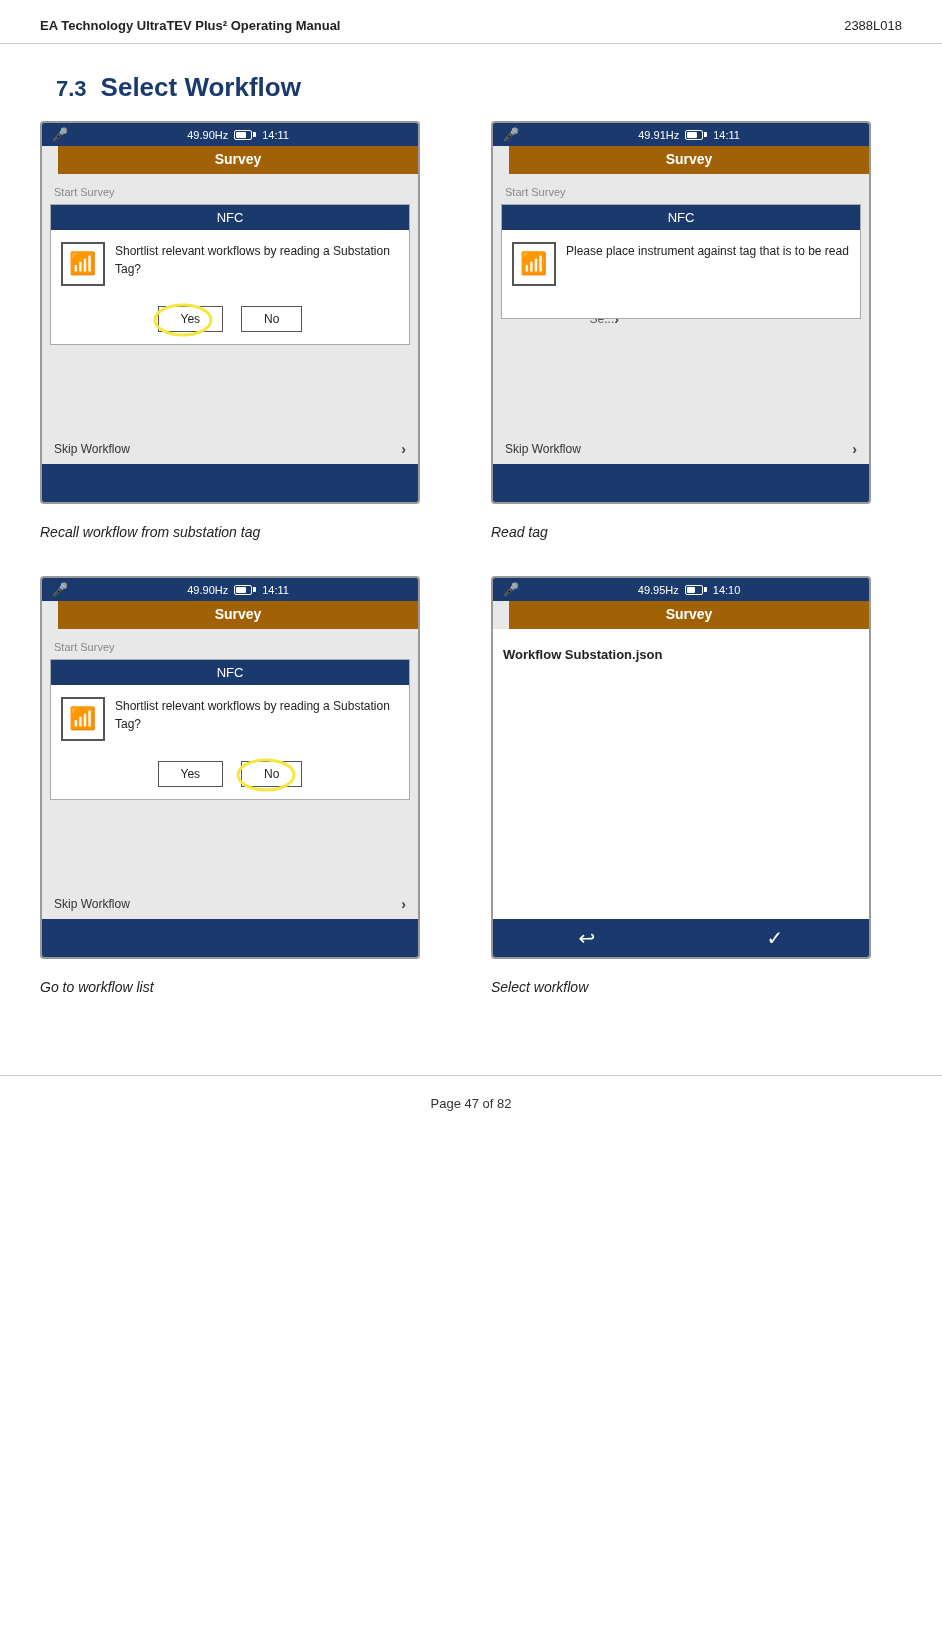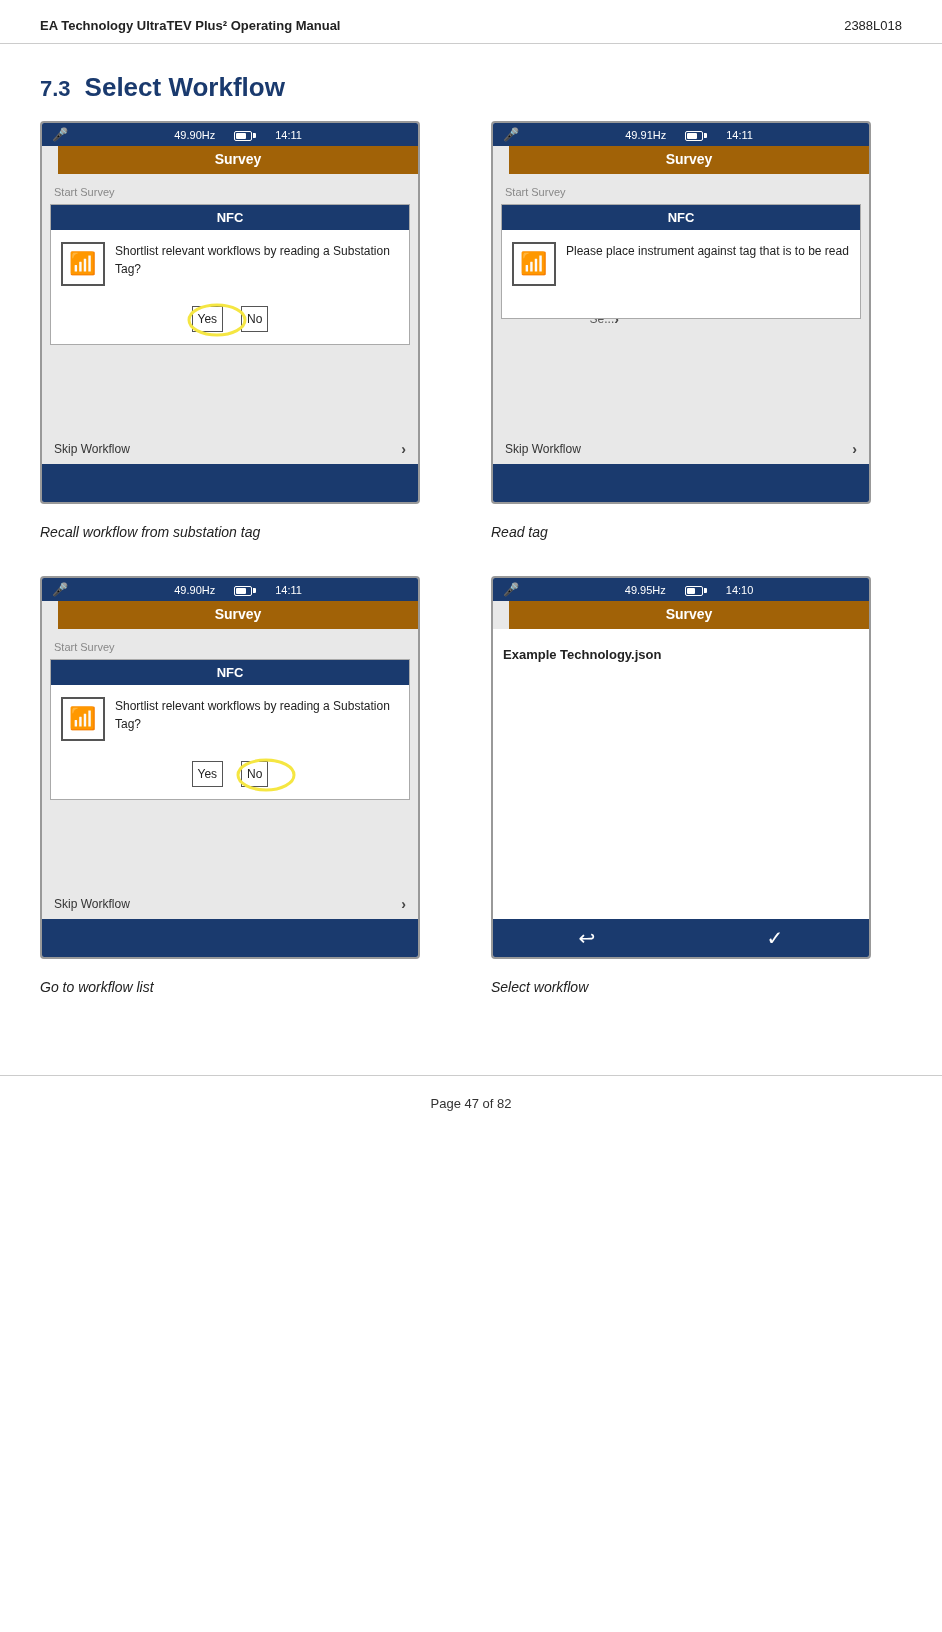--- a/index.html
+++ b/index.html
@@ -18,21 +18,21 @@
       align-items: flex-start;
       padding: 18px 40px 10px 40px;
       border-bottom: 1px solid #ccc;
       font-size: 13px;
       color: #222;
     }
     .page-header-title { font-weight: bold; font-size: 13px; }
 
     
     .section-heading {
-      padding: 28px 40px 18px 40px;
+      padding: 28px 40px 18px 56px;
       display: flex;
       align-items: baseline;
       gap: 14px;
     }
     .section-number {
       font-size: 22px;
       font-weight: bold;
       color: #1a3a6e;
     }
     .section-title {
@@ -79,22 +79,22 @@
       color: white;
       font-size: 11px;
       display: flex;
       justify-content: space-between;
       align-items: center;
       padding: 4px 10px;
       min-height: 22px;
     }
     .status-bar-center {
       display: flex;
-      align-items: flex-end;
-      gap: 19px;
+      align-items: center;
+      gap: 6px;
     }
     .status-bar-left {
       display: flex;
       align-items: center;
     }
     .status-bar-right {
       display: flex;
       align-items: center;
       gap: 4px;
     }
@@ -145,21 +145,21 @@
       background: white;
       border: 1px solid #aaa;
       padding: 0;
       z-index: 10;
     }
     .nfc-title-bar {
       background: #1a3a6e;
       color: white;
       text-align: center;
       font-size: 13px;
-      font-weight: bold;
+      font-weight: normal;
       padding: 5px 0;
     }
     .nfc-body {
       display: flex;
       align-items: flex-start;
       padding: 12px 10px 12px 10px;
       gap: 10px;
     }
     .nfc-icon {
       width: 44px;
@@ -179,21 +179,21 @@
     }
     .nfc-buttons {
       display: flex;
       justify-content: center;
       gap: 18px;
       padding: 8px 10px 12px 10px;
     }
     .nfc-btn {
       border: 1px solid #555;
       background: white;
-      padding: 5px 5px;
+      padding: 5px 22px;
       font-size: 12px;
       cursor: pointer;
       color: #222;
     }
 
     
     .skip-row {
       display: flex;
       justify-content: space-between;
       align-items: center;
@@ -491,21 +491,21 @@
               <span class="battery-tip"></span>
           </span>
           <span>14:10</span>
         </div>
         <div class="status-bar-right"></div>
       </div>
       <div class="survey-bar">Survey</div>
 
       <div class="device-body" style="background:white; padding:0;">
         <div class="workflow-list">
-          <div class="workflow-item">Example Technology.json</div>
+          <div class="workflow-item">Workflow Substation.json</div>
         </div>
       </div>
 
       <div class="bottom-bar">
         <span class="back-arrow">↩</span>
         <span class="check-mark">✓</span>
       </div>
     </div>
     <div class="screenshot-caption">Select workflow</div>
   </div>

